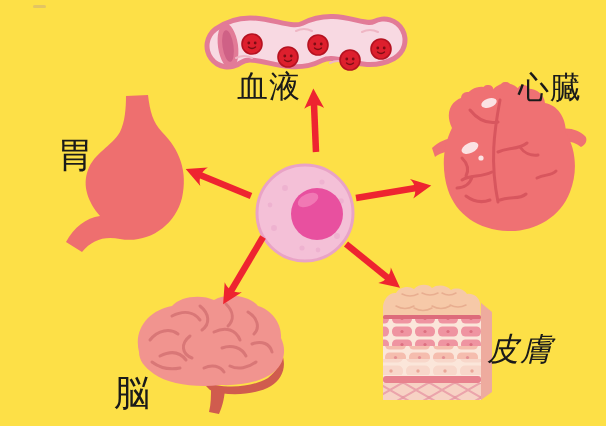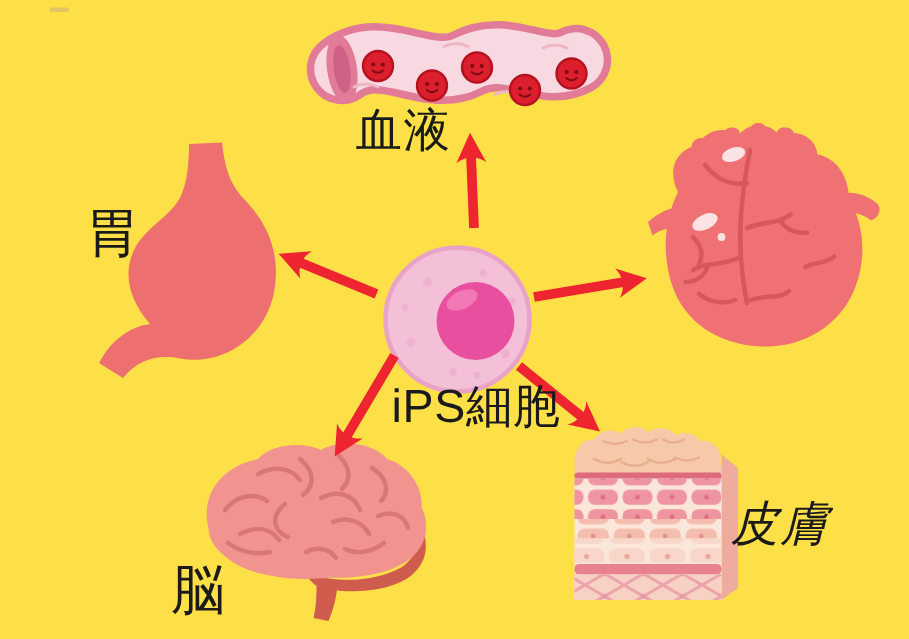--- a/index.html
+++ b/index.html
@@ -206,17 +206,17 @@
     <g stroke="#ee2430" stroke-width="6.5" fill="none">
       <line x1="316" y1="152" x2="314" y2="104" marker-end="url(#ah)"></line>
       <line x1="356" y1="198" x2="416" y2="188" marker-end="url(#ah)"></line>
       <line x1="251" y1="196" x2="200" y2="175" marker-end="url(#ah)"></line>
       <line x1="263" y1="237" x2="231" y2="291" marker-end="url(#ah)"></line>
       <line x1="346" y1="244" x2="388" y2="278" marker-end="url(#ah)"></line>
     </g>
   </svg>
 
   <div class="label label-blood">血液</div>
+  <div class="label label-heart">心臓</div>
   <div class="label label-stomach">胃</div>
   <div class="label label-brain">脳</div>
   <div class="label label-skin">皮膚</div>
-  <div class="label label-ips">iPS細胞</div>
 </div>
 
 </body></html>

